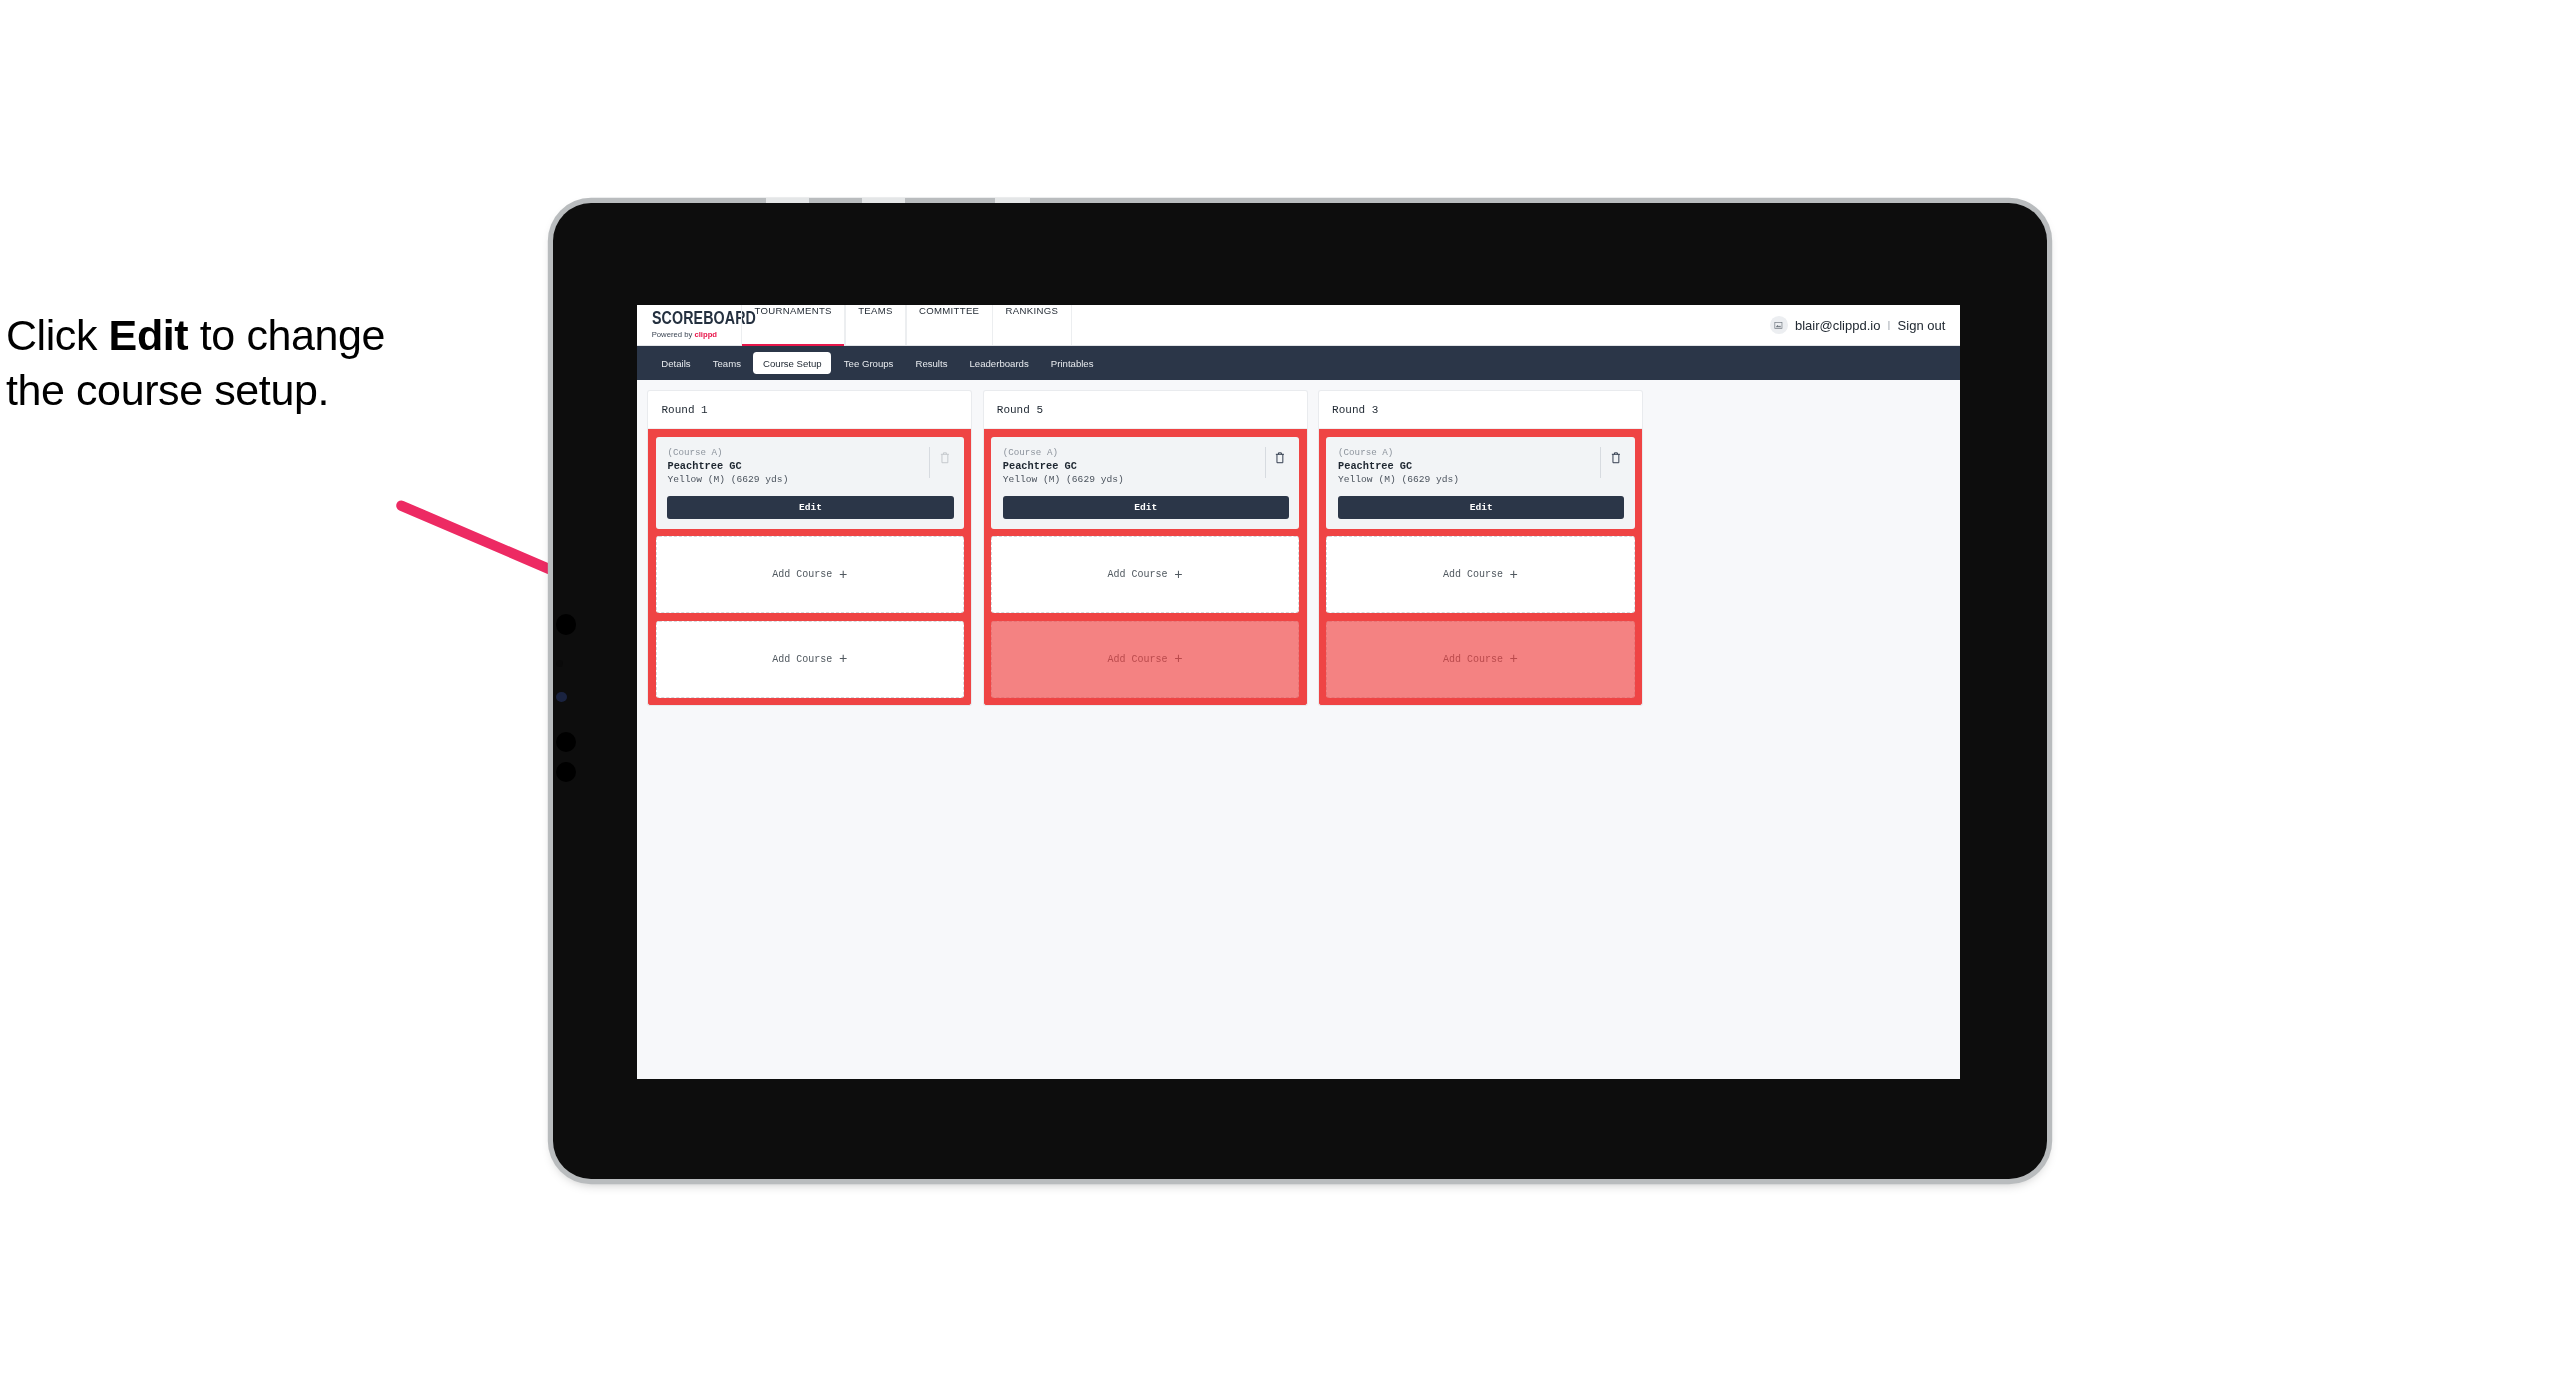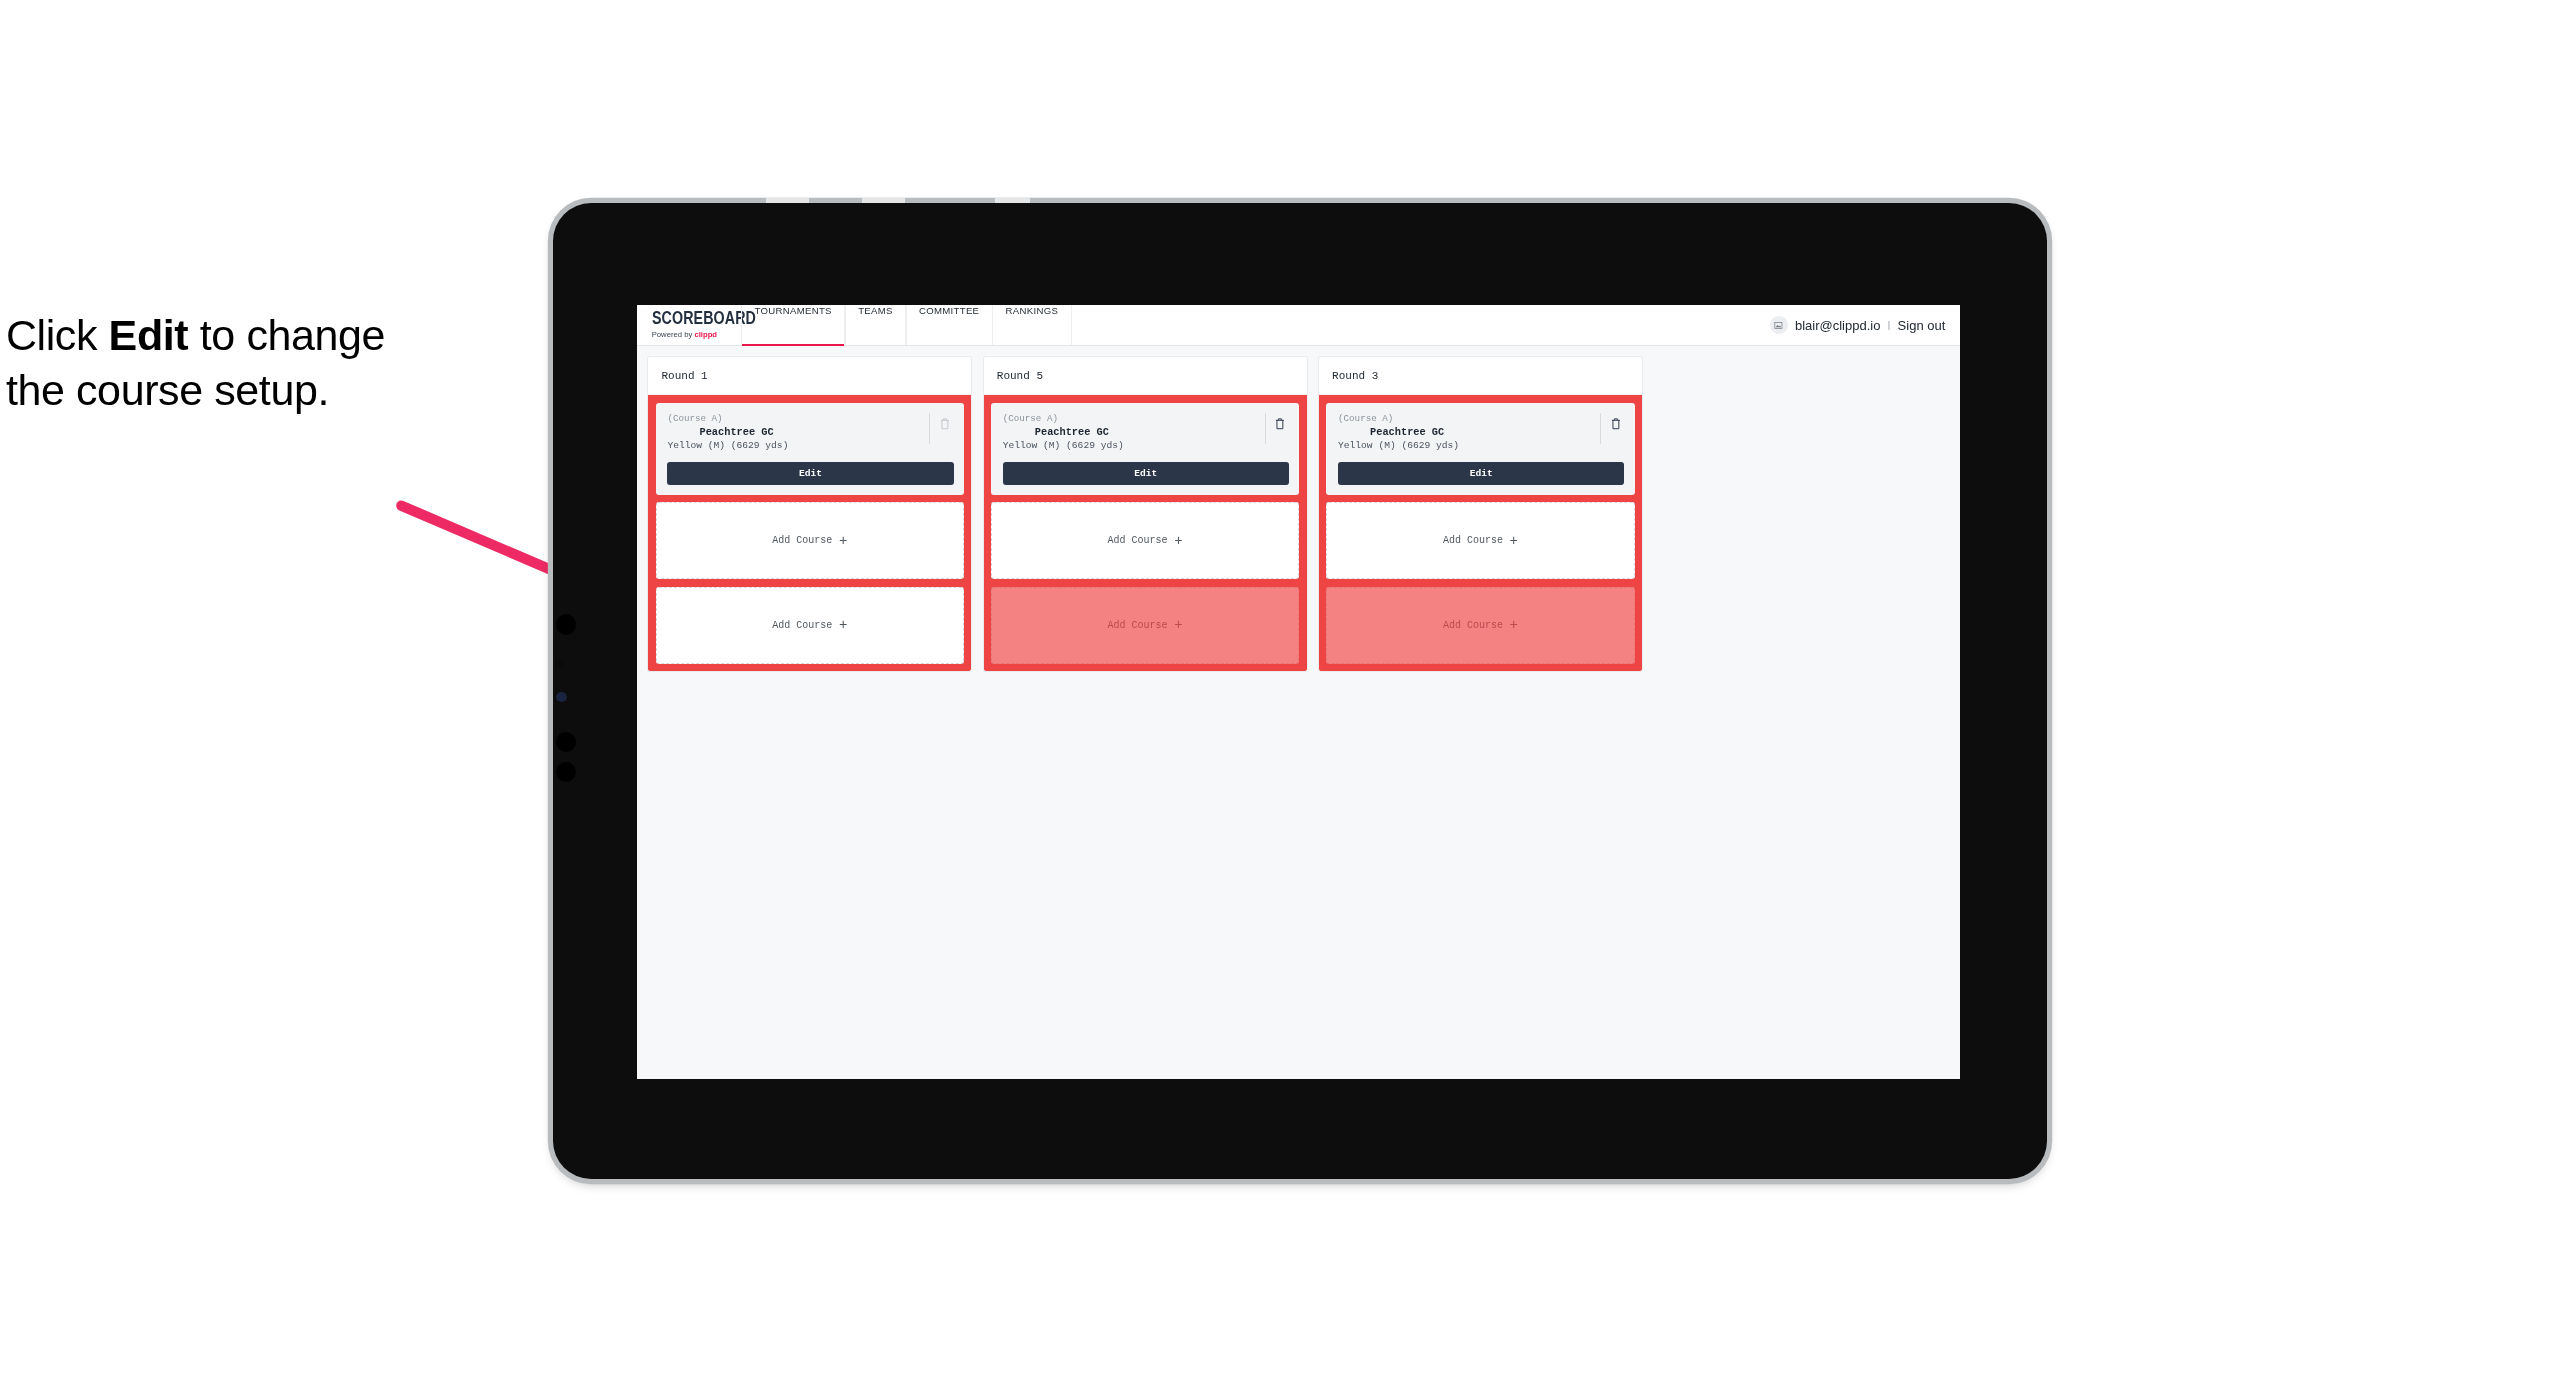--- a/index.html
+++ b/index.html
@@ -221,21 +221,21 @@
     padding: 7.4px;
   }
 
   .course-card {
     background: #f2f4f6;
     border-radius: 2.9px;
     padding: 10.3px 10.3px 10.3px 11.8px;
     position: relative;
   }
   .course-label { font-size: 9.2px; color: #8d949d; }
-  .course-name { font-size: 10.3px; font-weight: 700; color: #1d2630; margin-top: 2.2px; margin-left: 32px; }
+  .course-name { font-size: 10.3px; font-weight: 700; color: #1d2630; margin-top: 2.2px; }
   .course-tees { font-size: 9.6px; color: #4b535d; margin-top: 2.2px; }
   .card-divider {
     position: absolute;
     right: 34px; top: 10.3px;
     width: 0.7px; height: 31px;
     background: #d7dbe0;
   }
   .trash-btn {
     position: absolute;
     right: 8.8px; top: 14.7px;
@@ -326,20 +326,29 @@
           <path d="M3 11.5 L6.5 7.5 L9 10 L11 8 L13 11.5 Z" fill="#6b737c"></path>
         </svg>
       </div>
       <span id="user-email">blair@clippd.io</span>
       <span id="nav-sep">|</span>
       <span id="sign-out">Sign out</span>
     </div>
   </div>
 
 
+  <div id="tabbar">
+    <div class="tab"><span>Details</span></div>
+    <div class="tab"><span>Teams</span></div>
+    <div class="tab active"><span>Course Setup</span></div>
+    <div class="tab"><span>Tee Groups</span></div>
+    <div class="tab"><span>Results</span></div>
+    <div class="tab"><span>Leaderboards</span></div>
+    <div class="tab"><span>Printables</span></div>
+  </div>
 
   <div id="rounds">
 
     <div class="round-col">
       <div class="round-header">Round 1</div>
       <div class="round-body">
         <div class="course-card">
           <div class="course-label">(Course A)</div>
           <div class="course-name">Peachtree GC</div>
           <div class="course-tees">Yellow (M) (6629 yds)</div>

